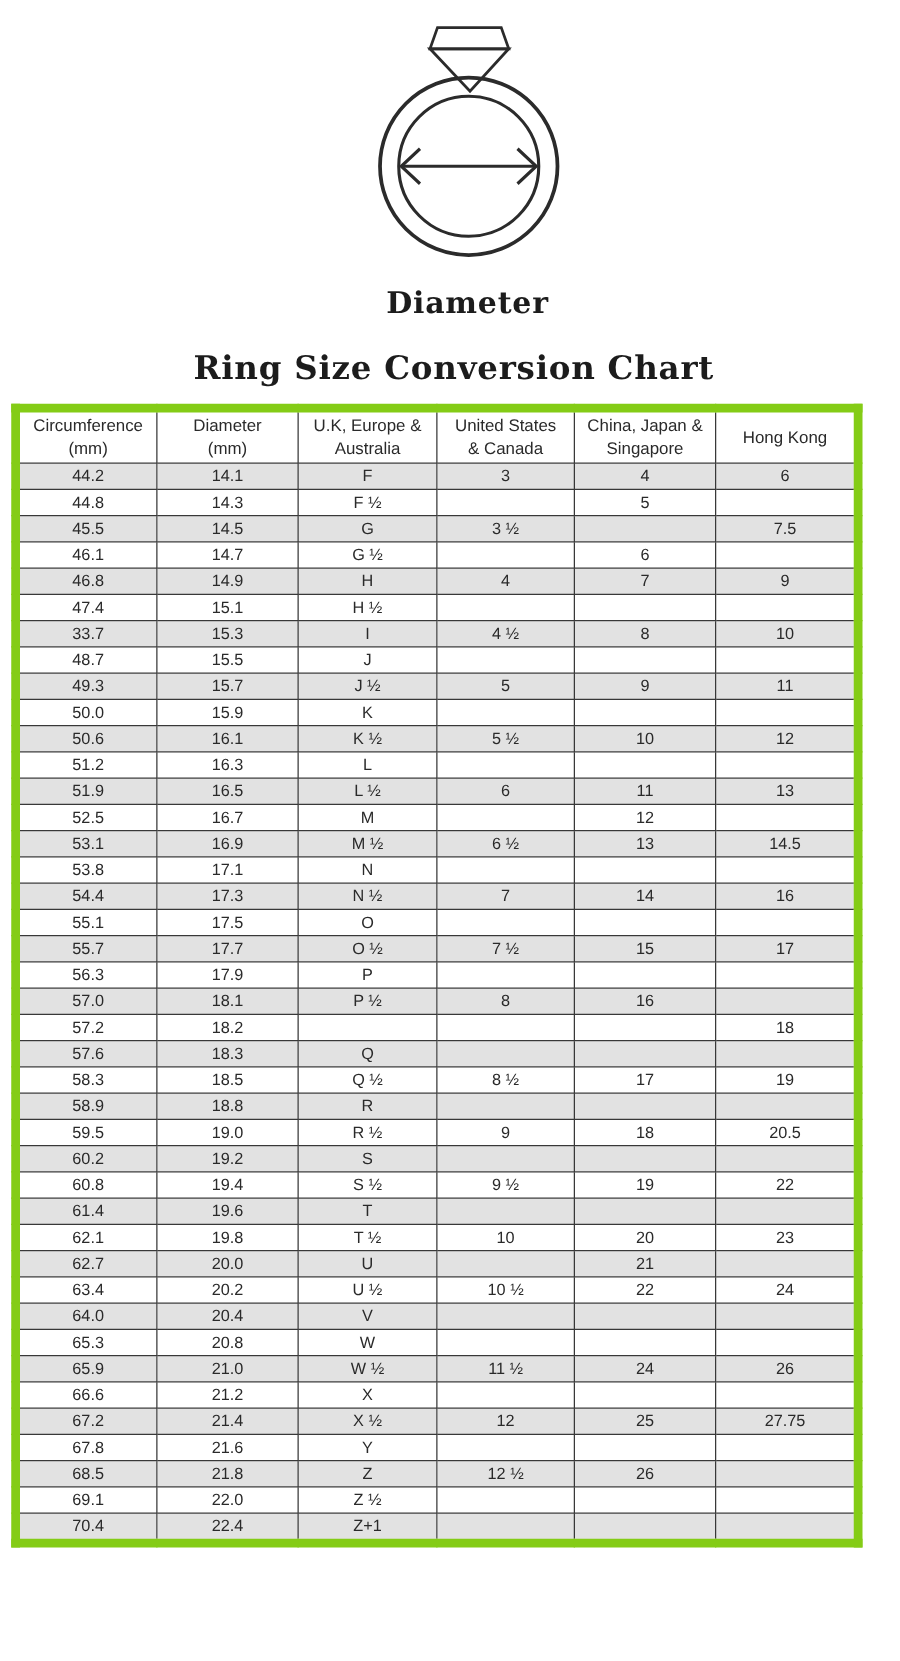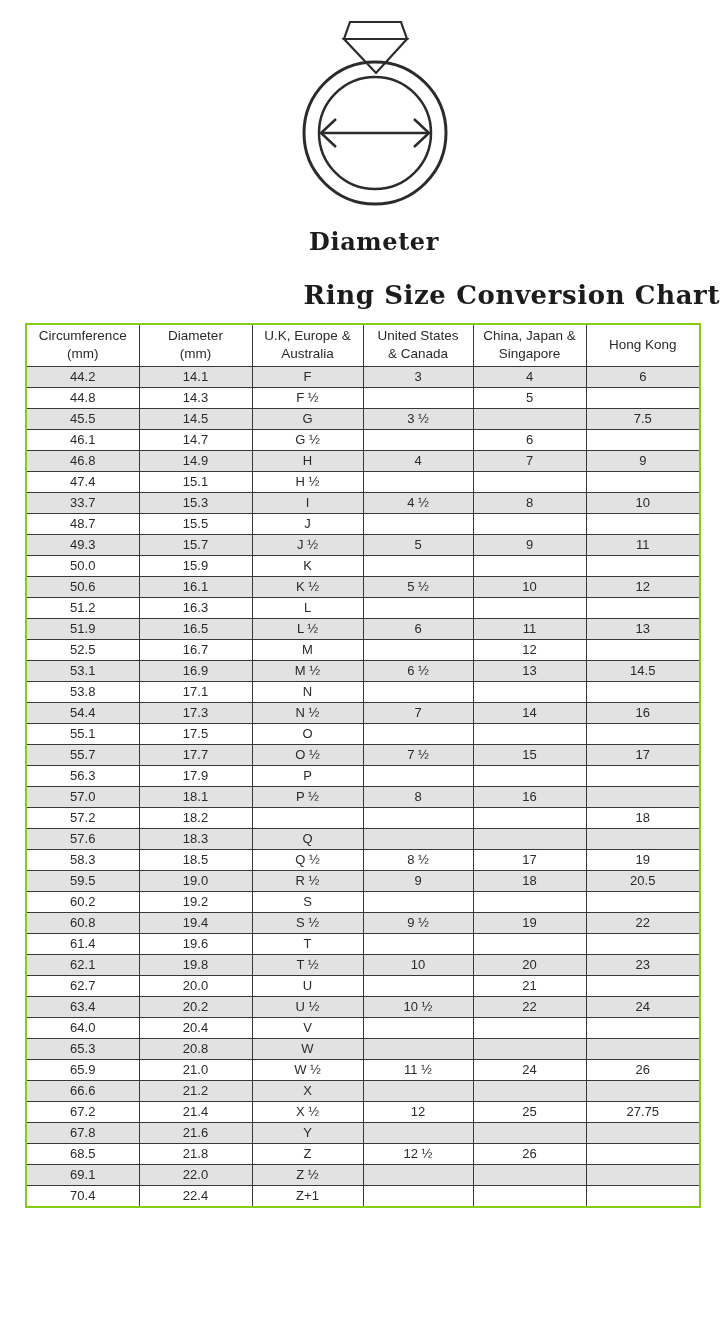--- a/index.html
+++ b/index.html
@@ -26,36 +26,36 @@
     margin-top: 14px;
     font-family: "DejaVu Serif", "Liberation Serif", serif;
     font-weight: 700;
     font-size: 24px;
     letter-spacing: 0.6px;
     color: #1c1c1c;
   }
 
   .chart-title {
     width: 720px;
-    text-align: right;
+    text-align: center;
     padding-left: 6px;
     margin-top: 24px;
     font-family: "DejaVu Serif", "Liberation Serif", serif;
     font-weight: 700;
     font-size: 26px;
     letter-spacing: 0.6px;
     color: #1c1c1c;
   }
 
   table.conversion-table {
-    margin: 13px 0 0 25px;
+    margin: 13px 0 0 9px;
     width: 674px;
     border-collapse: collapse;
     table-layout: fixed;
-    border: 2px solid #84cc16;
+    border: 7px solid #84cc16;
   }
   .conversion-table th, .conversion-table td {
     border: 1.5px solid #383838;
     text-align: center;
     vertical-align: middle;
     font-weight: 400;
     overflow: hidden;
     white-space: nowrap;
   }
   .conversion-table th {
@@ -327,20 +327,28 @@
         </tr>
         <tr>
           <td>58.3</td>
           <td>18.5</td>
           <td>Q ½</td>
           <td>8 ½</td>
           <td>17</td>
           <td>19</td>
         </tr>
         <tr>
+          <td>58.9</td>
+          <td>18.8</td>
+          <td>R</td>
+          <td></td>
+          <td></td>
+          <td></td>
+        </tr>
+        <tr>
           <td>59.5</td>
           <td>19.0</td>
           <td>R ½</td>
           <td>9</td>
           <td>18</td>
           <td>20.5</td>
         </tr>
         <tr>
           <td>60.2</td>
           <td>19.2</td>

